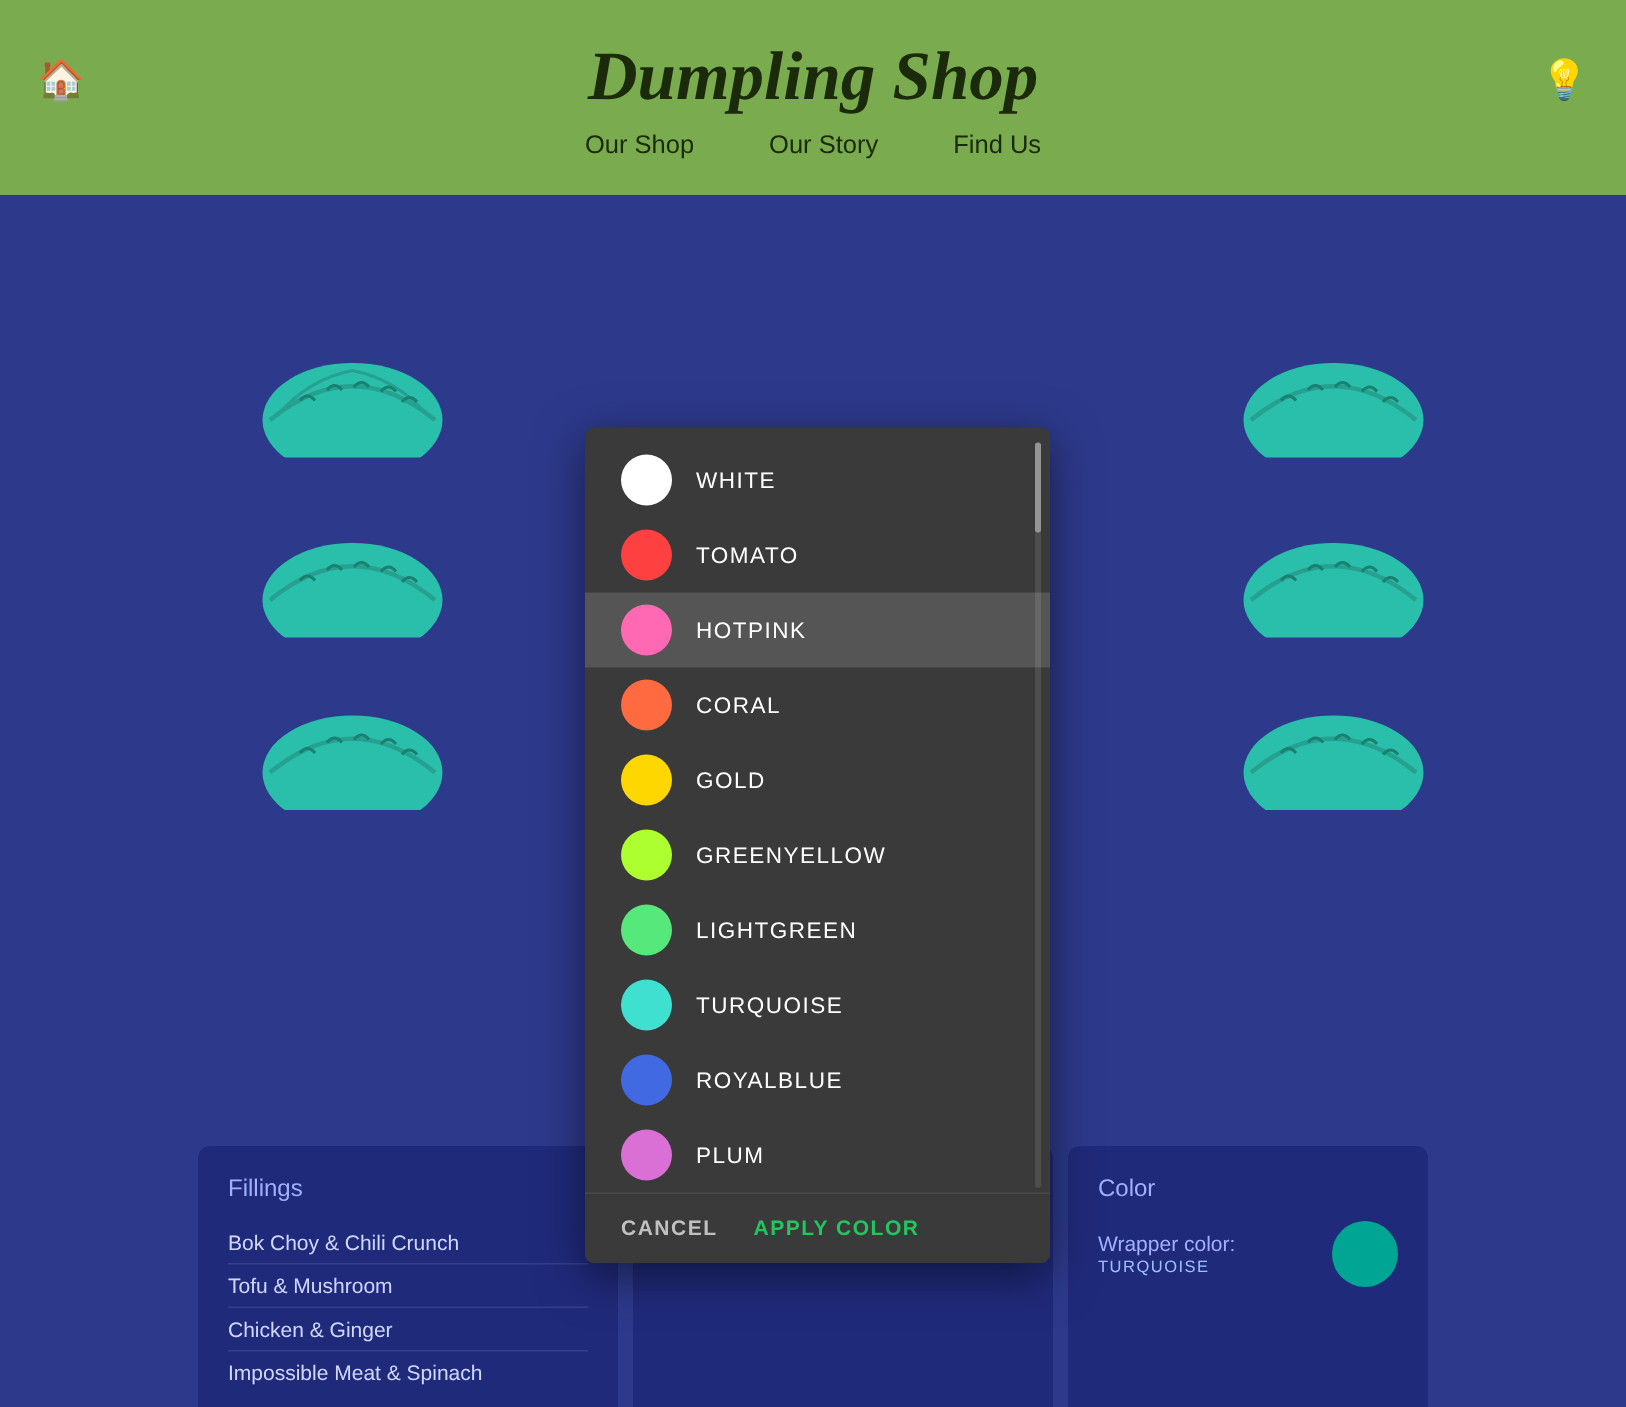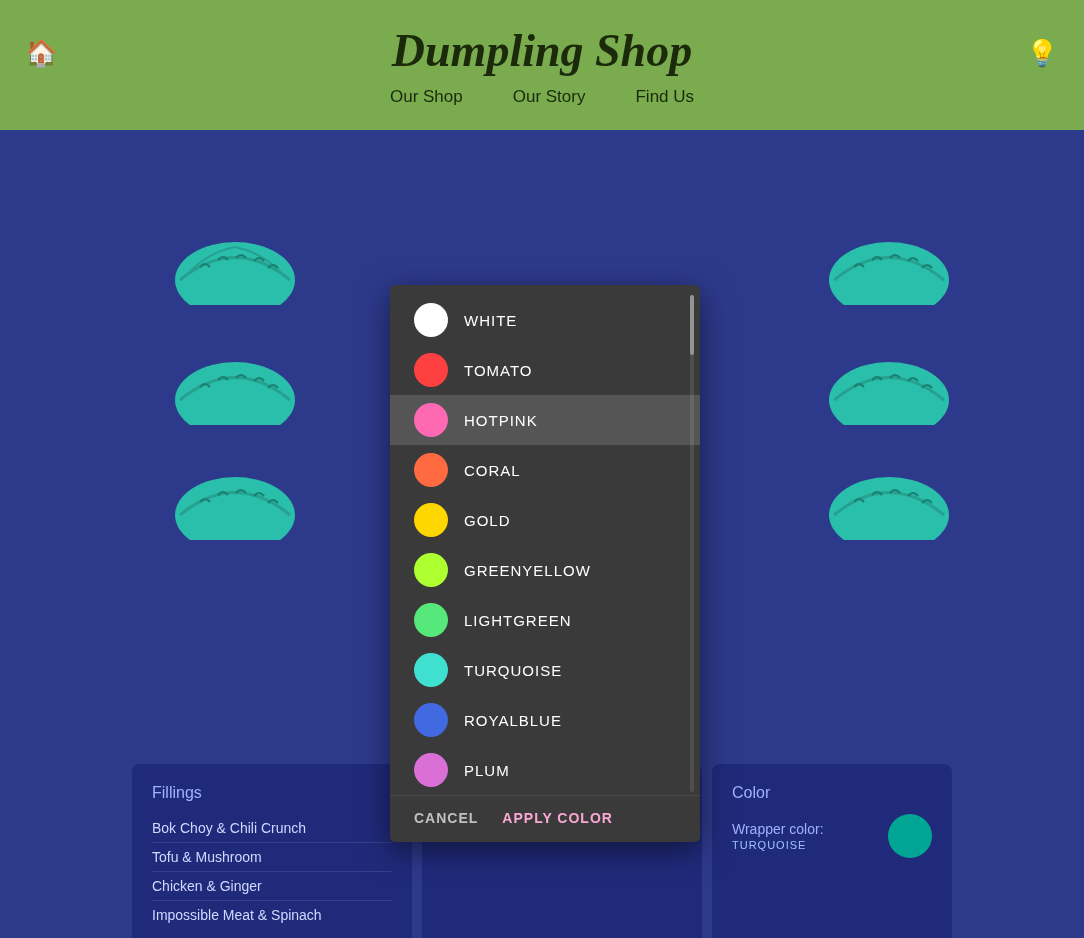--- a/index.html
+++ b/index.html
@@ -212,21 +212,21 @@
       background: none;
       border: none;
       color: #c0c0c0;
       font-size: 14px;
       font-weight: bold;
       letter-spacing: 1px;
       cursor: pointer;
       padding: 0;
     }
     .action-btn.apply {
-      color: #f9a8d4;
+      color: #22c55e;
       text-align: right;
     }
   </style>
 </head>
 <body>
 
 <div class="header">
   <span class="home-icon">🏠</span>
   <div class="header-title">Dumpling Shop</div>
   <nav class="header-nav">

